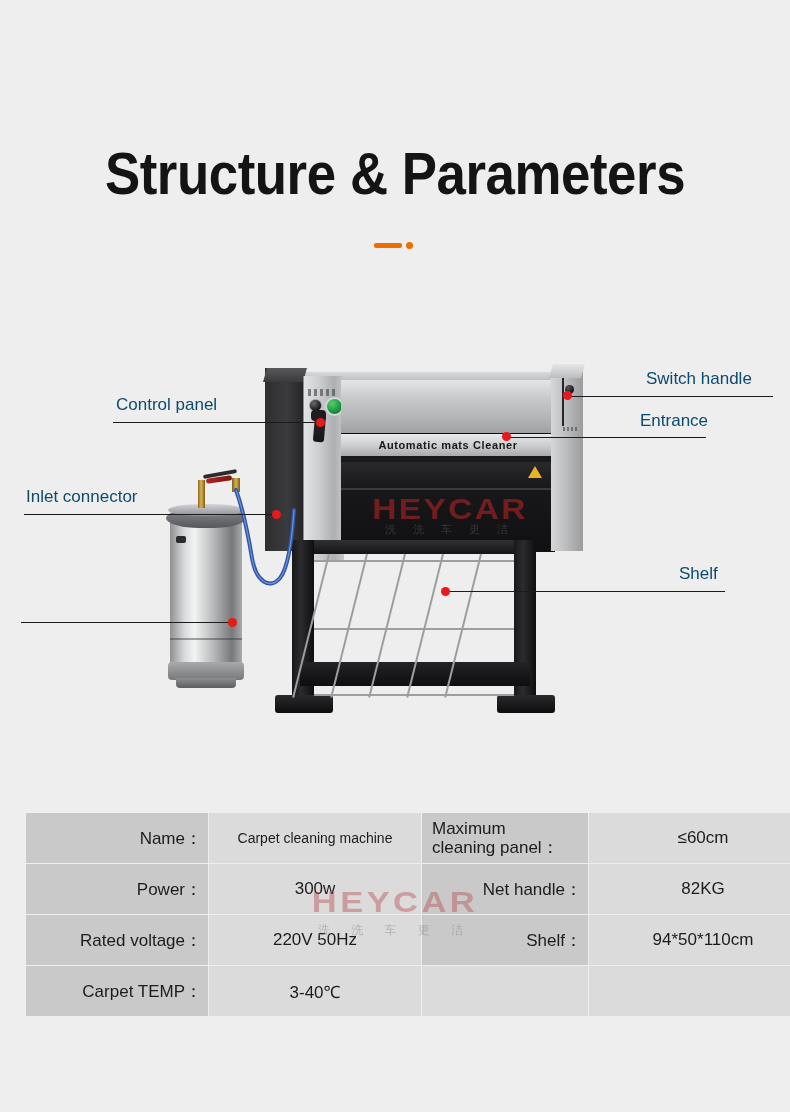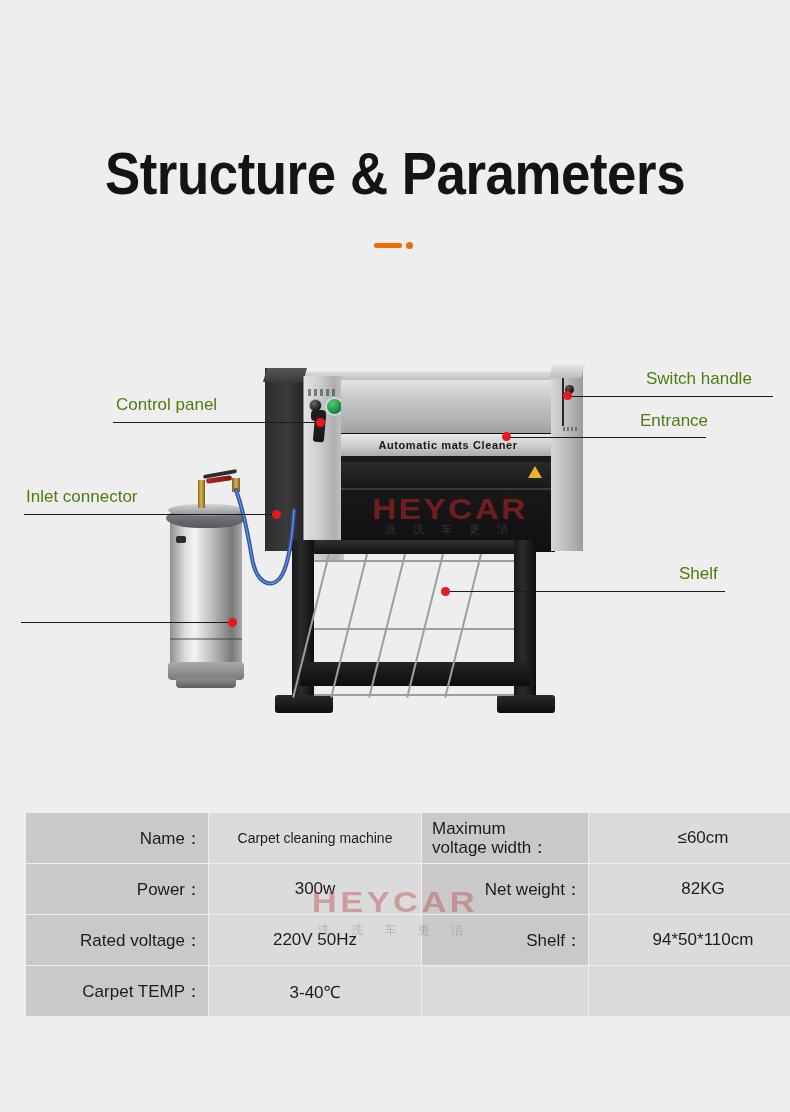--- a/index.html
+++ b/index.html
@@ -375,21 +375,21 @@
     width: 10px; height: 7px;
     background: #2b2b2d;
     border-radius: 2px;
   }
 
   
   .callout-text {
     position: absolute;
     font-family: "Liberation Sans", sans-serif;
     font-size: 17px;
-    color: #4d7c0f;
+    color: #0c4a6e;
     white-space: pre-line;
     line-height: 1.28;
   }
   .callout-line {
     position: absolute;
     height: 1px;
     background: #1b1b1d;
   }
   .callout-dot {
     position: absolute;
@@ -558,27 +558,27 @@
   <div class="callout-text" style="left:679px; top:563px;">Shelf</div>
   <div class="callout-line" style="left:448px; top:591px; width:277px;"></div>
   <div class="callout-dot" style="left:441px; top:587px;"></div>
 
   <table id="spec-table">
     <tbody>
       <tr>
         <td class="lab" style="width:170px;">Name：</td>
         <td class="val val-small" style="width:200px;">Carpet cleaning machine</td>
         <td class="lab lab-wrap" style="width:150px; white-space:pre-line; text-align:left; padding-left:10px;">Maximum
-voltage width：</td>
+cleaning panel：</td>
         <td class="val" style="width:216px;">≤60cm</td>
       </tr>
       <tr>
         <td class="lab">Power：</td>
         <td class="val">300w</td>
-        <td class="lab">Net weight：</td>
+        <td class="lab">Net handle：</td>
         <td class="val">82KG</td>
       </tr>
       <tr>
         <td class="lab">Rated voltage：</td>
         <td class="val">220V 50Hz</td>
         <td class="lab">Shelf：</td>
         <td class="val">94*50*110cm</td>
       </tr>
       <tr>
         <td class="lab">Carpet TEMP：</td>

